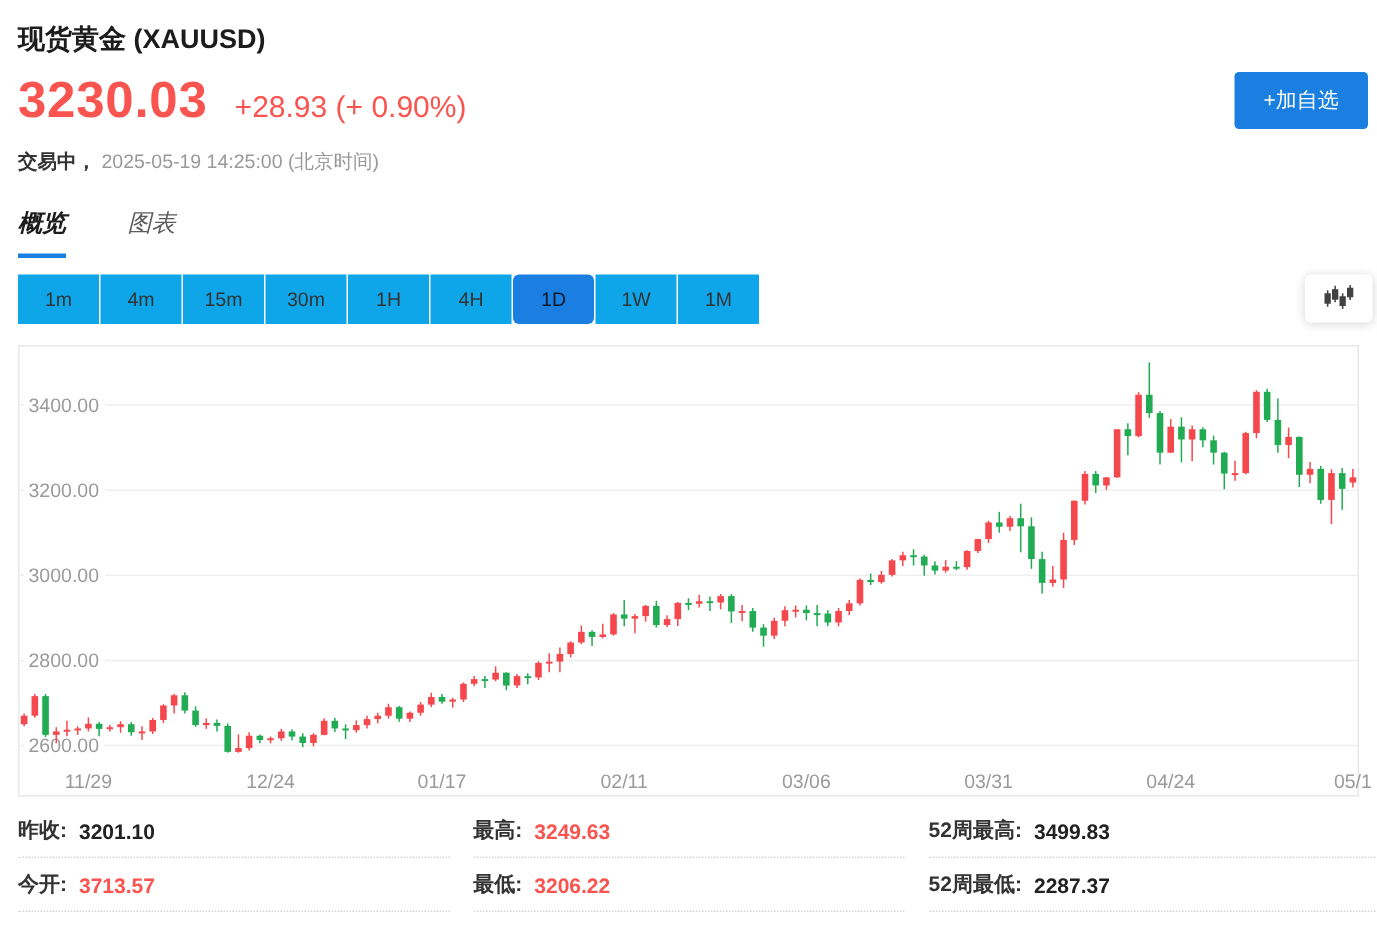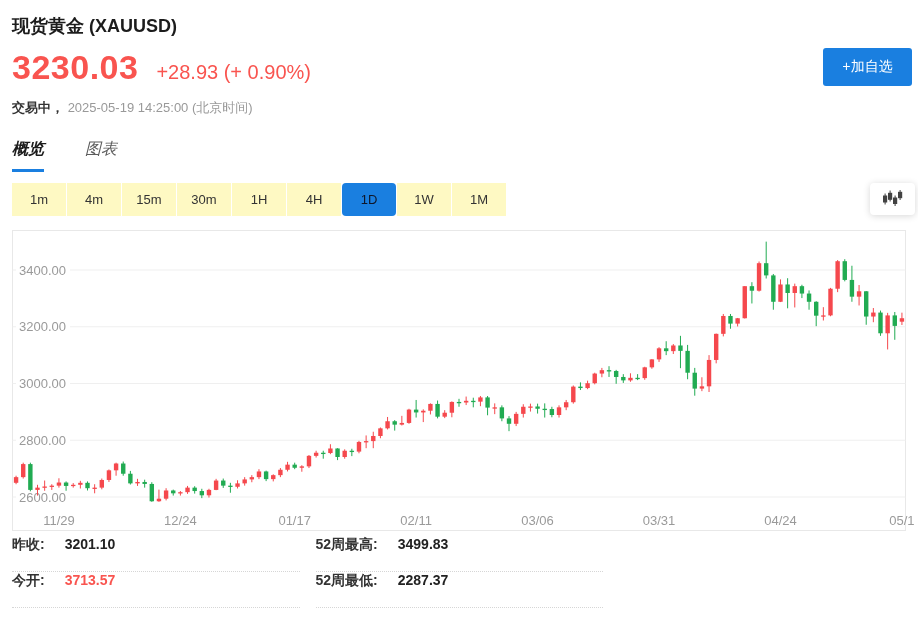--- a/index.html
+++ b/index.html
@@ -5,39 +5,39 @@
   html,body{margin:0;padding:0;background:#fff;font-family:"Liberation Sans","DejaVu Sans",sans-serif;}
   #app{position:relative;width:918px;height:626px;background:#fff;overflow:hidden;padding-left:15px;}
 
   .title{position:absolute;top:14px;left:12px;font-size:18px;font-weight:bold;color:#1c1c1c;}
   .price-row{position:absolute;top:48px;left:12px;display:flex;align-items:baseline;gap:18px;}
   .price{font-size:34px;font-weight:bold;color:var(--price-red);letter-spacing:.5px;}
   .change{font-size:20px;color:var(--price-red);}
   .status-row{position:absolute;top:99px;left:12px;font-size:13px;color:#999;}
   .status-label{color:#333;font-weight:bold;}
   .add-btn{position:absolute;top:48px;right:21px;width:89px;height:38px;background:var(--accent);
-    color:#fff;font-size:14px;border:none;border-radius:3px;cursor:pointer;font-family:Liberation Mono, monospace;}
+    color:#fff;font-size:14px;border:none;border-radius:3px;cursor:pointer;font-family:Liberation Sans, sans-serif;}
 
   .tabs{position:absolute;top:139px;left:12px;display:flex;gap:41px;font-style:italic;}
   .tab{font-size:16px;color:#5c5c5c;padding-bottom:9px;cursor:pointer;border-bottom:3px solid transparent;}
   .tab.active{color:#1c1c1c;font-weight:bold;border-bottom-color:var(--accent);}
 
   .toolbar{position:absolute;top:183px;left:12px;right:12px;height:33px;}
   .ranges{display:flex;gap:1px;float:left;}
-  .range-btn{width:54px;height:33px;background:#fef9c3;border:none;font-size:13px;color:#333;
+  .range-btn{width:54px;height:33px;background:#0ea5e9;border:none;font-size:13px;color:#333;
     cursor:pointer;font-family:inherit;display:flex;align-items:center;justify-content:center;}
   .range-btn.active{background:var(--accent);color:#0f172a;border-radius:4px;}
   .chart-type-btn{float:right;width:45px;height:32px;background:#fff;border:none;border-radius:4px;
     box-shadow:0 1px 7px rgba(0,0,0,.16);cursor:pointer;display:flex;align-items:center;justify-content:center;margin-right:6px;}
 
   #chart-svg{position:absolute;top:230px;left:0;}
   #chart-svg text{font-family:"Liberation Sans","DejaVu Sans",sans-serif;}
 
   .stats{position:absolute;top:536px;left:12px;right:12px;display:grid;grid-template-columns:1fr 1fr 1.05fr;column-gap:16px;}
-  .stat-cell{height:35px;display:flex;align-items:flex-start;border-bottom:1px dotted #d6d6d6;font-size:14px;gap:12px;}
+  .stat-cell{height:35px;display:flex;align-items:center;border-bottom:1px dotted #d6d6d6;font-size:14px;}
   .stat-label{font-weight:bold;color:#333;margin-right:8px;}
   .stat-value{font-weight:bold;color:#222;}
   .stat-value.red{color:var(--price-red);}
 </style>
 </head>
 <body>
 
 <div id="app">
 
   <div class="title">现货黄金 (XAUUSD)</div>
@@ -370,20 +370,30 @@
         <span class="stat-label">昨收:</span>
         <span class="stat-value">3201.10</span>
       </div>
       <div class="stat-cell">
         <span class="stat-label">今开:</span>
         <span class="stat-value red">3713.57</span>
       </div>
     </div>
     <div>
       <div class="stat-cell">
+        <span class="stat-label">最高:</span>
+        <span class="stat-value red">3249.63</span>
+      </div>
+      <div class="stat-cell">
+        <span class="stat-label">最低:</span>
+        <span class="stat-value red">3206.22</span>
+      </div>
+    </div>
+    <div>
+      <div class="stat-cell">
         <span class="stat-label">52周最高:</span>
         <span class="stat-value">3499.83</span>
       </div>
       <div class="stat-cell">
         <span class="stat-label">52周最低:</span>
         <span class="stat-value">2287.37</span>
       </div>
     </div>
   </div>
 

